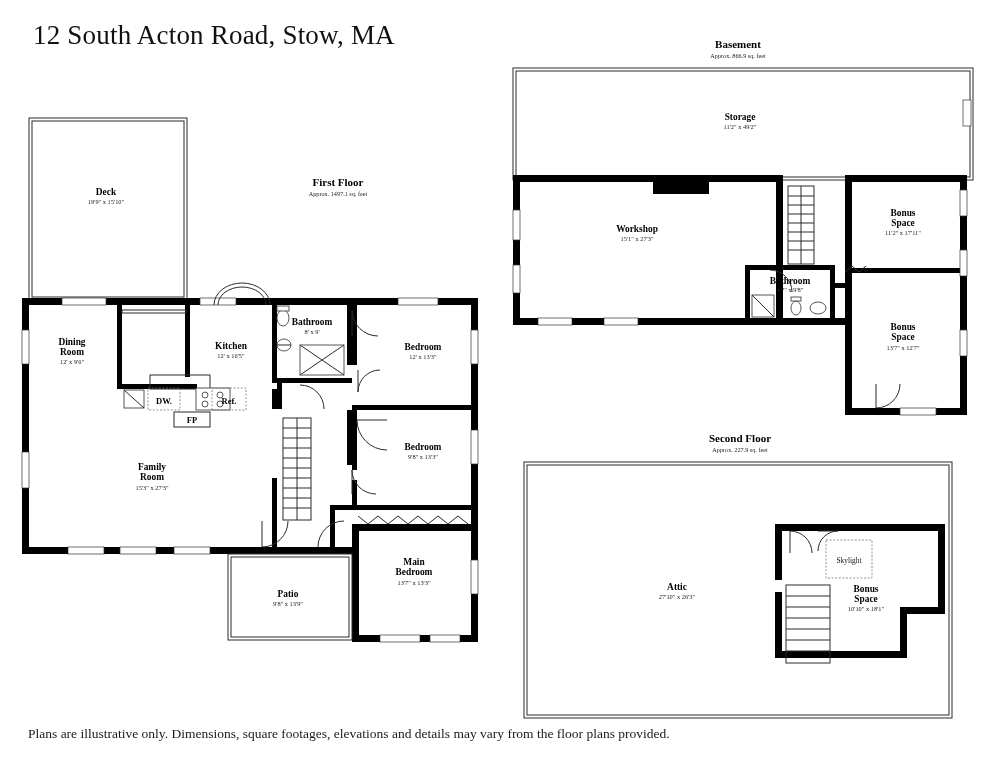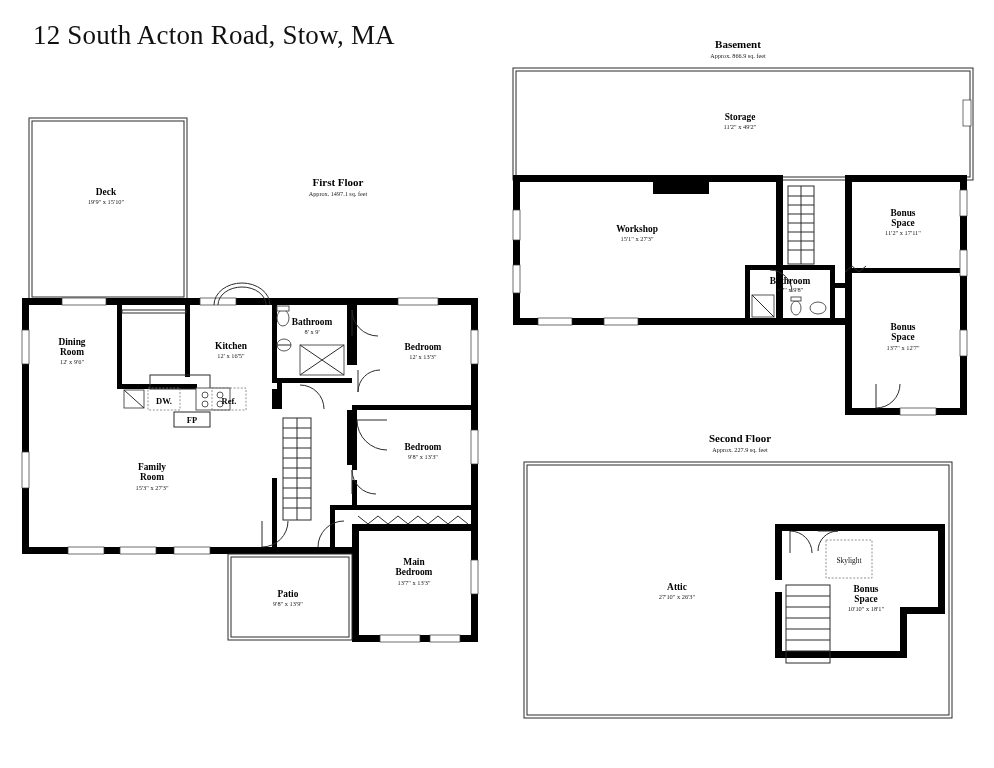--- a/index.html
+++ b/index.html
@@ -431,14 +431,15 @@
     </g>
 
     <g>
       <text class="rmname" x="866" y="592">Bonus</text>
       <text class="rmname" x="866" y="602">Space</text>
       <text class="rmdim" x="866" y="611">10'10" x 18'1"</text>
     </g>
 
   </svg>
 
+  <div class="footer-note">Plans are illustrative only. Dimensions, square footages, elevations and details may vary from the floor plans provided.</div>
 
 </div>
 
 </body></html>

